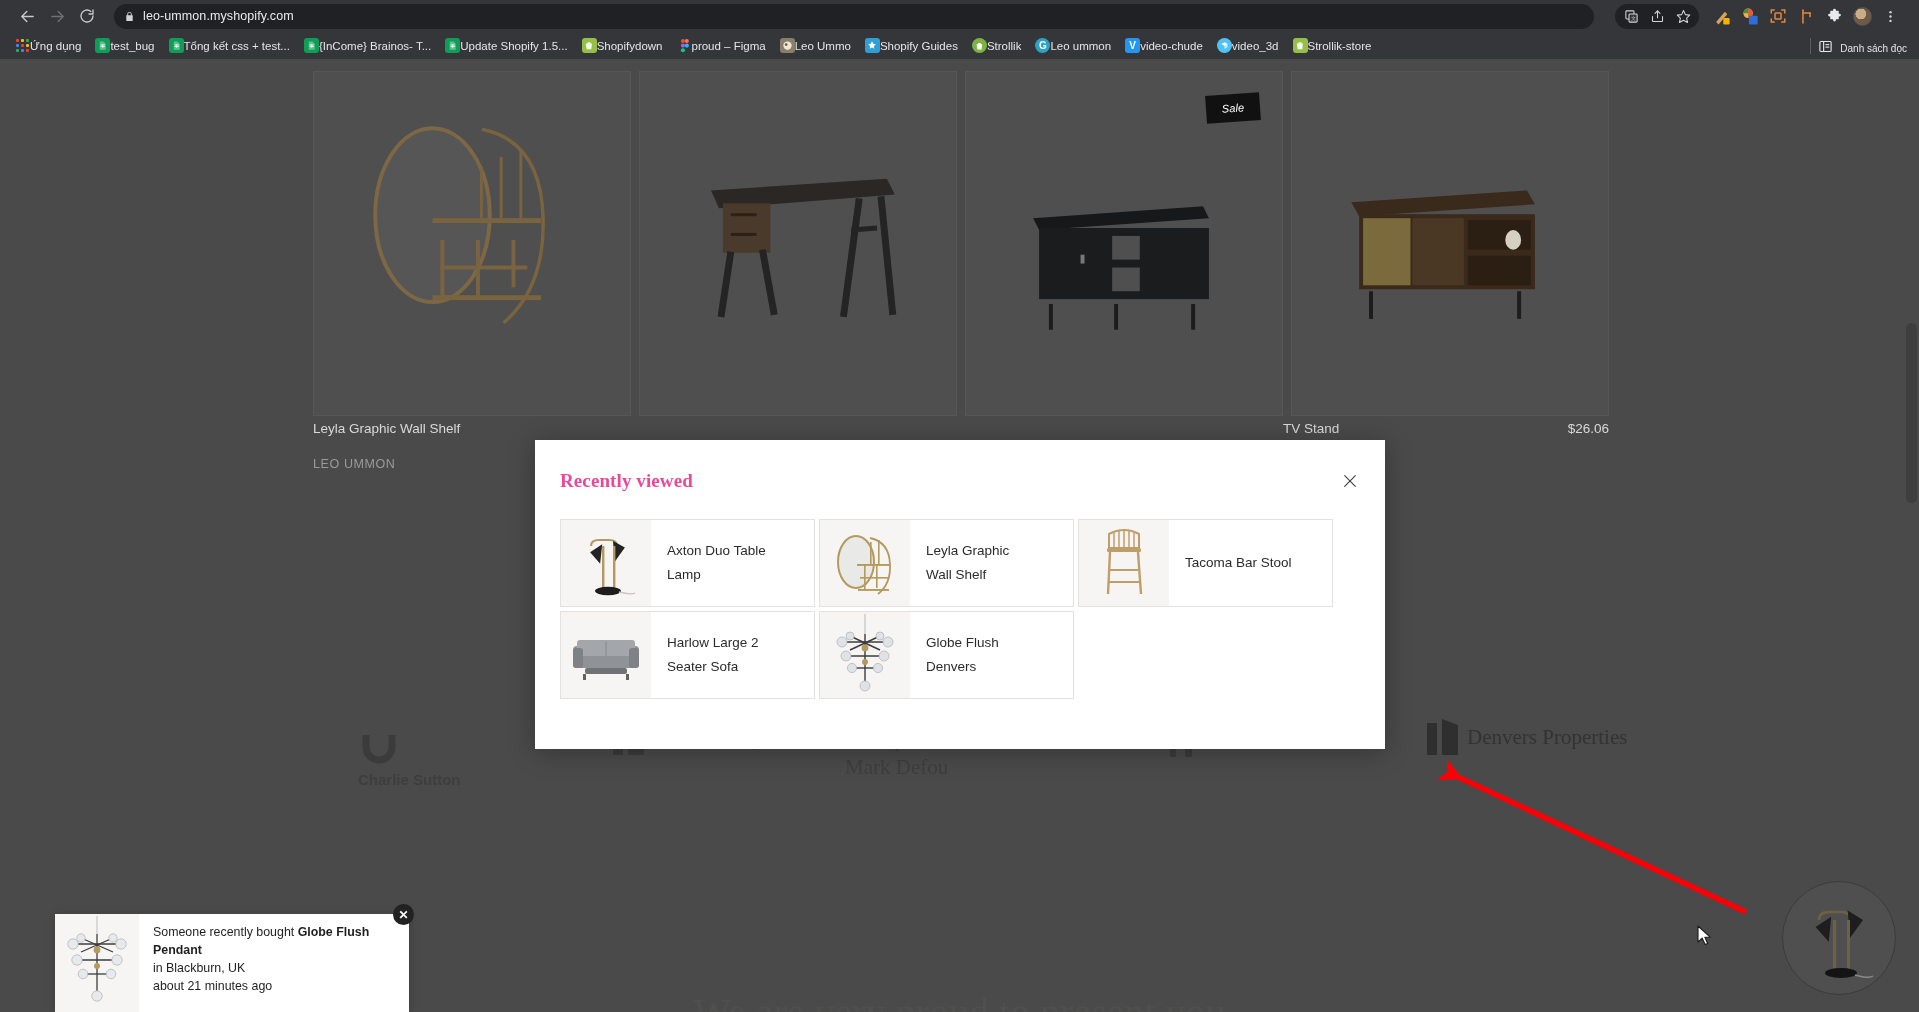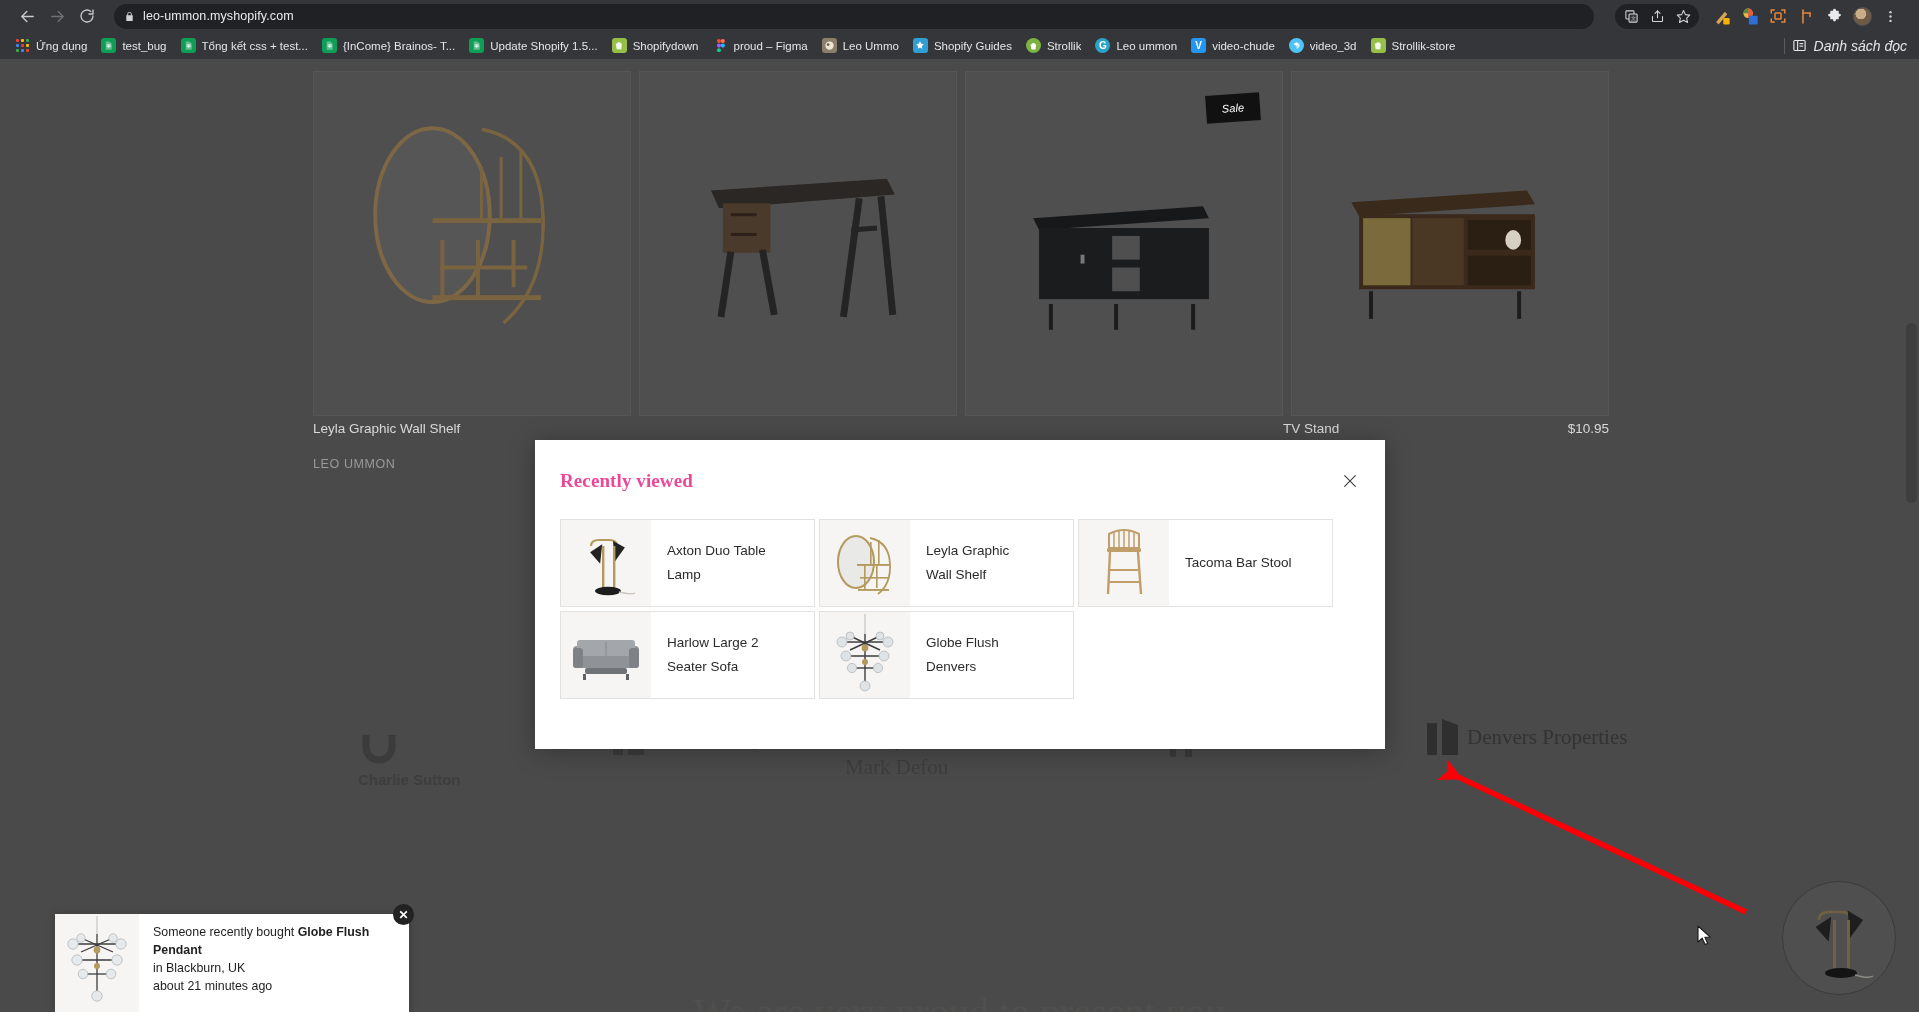--- a/index.html
+++ b/index.html
@@ -48,39 +48,39 @@
     border: 1px solid #52535a;
   }
 
   
   .bookmarks {
     position: absolute; top: 32px; left: 0; width: 1919px; height: 27px;
     display: flex; align-items: center; padding-left: 8px;
     font-size: 11.5px; color: #e3e5e8; white-space: nowrap; overflow: hidden;
   }
   .bm {
-    display: flex; align-items: center; gap: 6px; padding: 3px 7px;
+    display: flex; align-items: center; padding: 3px 7px;
     border-radius: 4px; cursor: pointer; max-width: 190px;
   }
   .bm .lbl { overflow: hidden; text-overflow: ellipsis; white-space: nowrap; }
   .fav { width: 15px; height: 15px; flex: 0 0 15px; border-radius: 3px;
          display:flex; align-items:center; justify-content:center; font-size:10px;
          font-weight:bold; color:#fff; }
   .fav-apps { display: grid; grid-template-columns: repeat(3,3px); grid-template-rows: repeat(3,3px);
               gap: 2px; width:13px; height:13px; }
   .fav-apps i { display:block; width:3px; height:3px; border-radius:1px; }
   .fav-sheet { background: #0f9d58; }
   .fav-shopify { background: #95bf47; }
   .fav-photo { background: #8a7f6b; }
   .fav-green { background: #7cb342; }
   .fav-teal { background: #29a3c8; }
   .fav-vi { background: #2196f3; }
   .fav-sky { background: #4fc3f7; }
-  .bm-right { margin-left: auto; display: flex; align-items: flex-start; gap: 7px;
-              padding-right: 12px; color: #e3e5e8; font-size: 14px; font-style: italic; }
+  .bm-right { margin-left: auto; display: flex; align-items: flex-end; gap: 7px;
+              padding-right: 12px; color: #e3e5e8; font-size: 10px; }
   .bm-sep { width:1px; height:16px; background:#5a5c60; }
 
   
   .viewport {
     position: absolute; top: 59px; left: 0; width: 1919px; height: 953px;
     background: #4a4a4a; overflow: hidden;
   }
 
   
   .prodgrid {
@@ -504,21 +504,21 @@
       </div>
     </div>
 
     <div class="prow-meta">
       <div class="meta-col">
         <div>Leyla Graphic Wall Shelf</div>
         <div class="vendor">LEO UMMON</div>
       </div>
       <div class="meta-right">
         <div>TV Stand</div>
-        <div>$10.95</div>
+        <div>$26.06</div>
       </div>
     </div>
 
     <div class="logostrip">
       <div class="logo" style="left:358px; top:10px;">
         <svg width="44" height="36" viewBox="0 0 44 36">
           <path d="M8 6 v12 a13 13 0 0 0 26 0 V6" fill="none" stroke="#3b3b3b" stroke-width="7"></path>
           <rect x="18" y="2" width="7" height="12" fill="#4a4a4a"></rect>
         </svg>
         <div class="name" style="font-size:15px; font-weight:700; margin-top:2px; font-family:'Liberation Sans',sans-serif;">Charlie Sutton</div>

